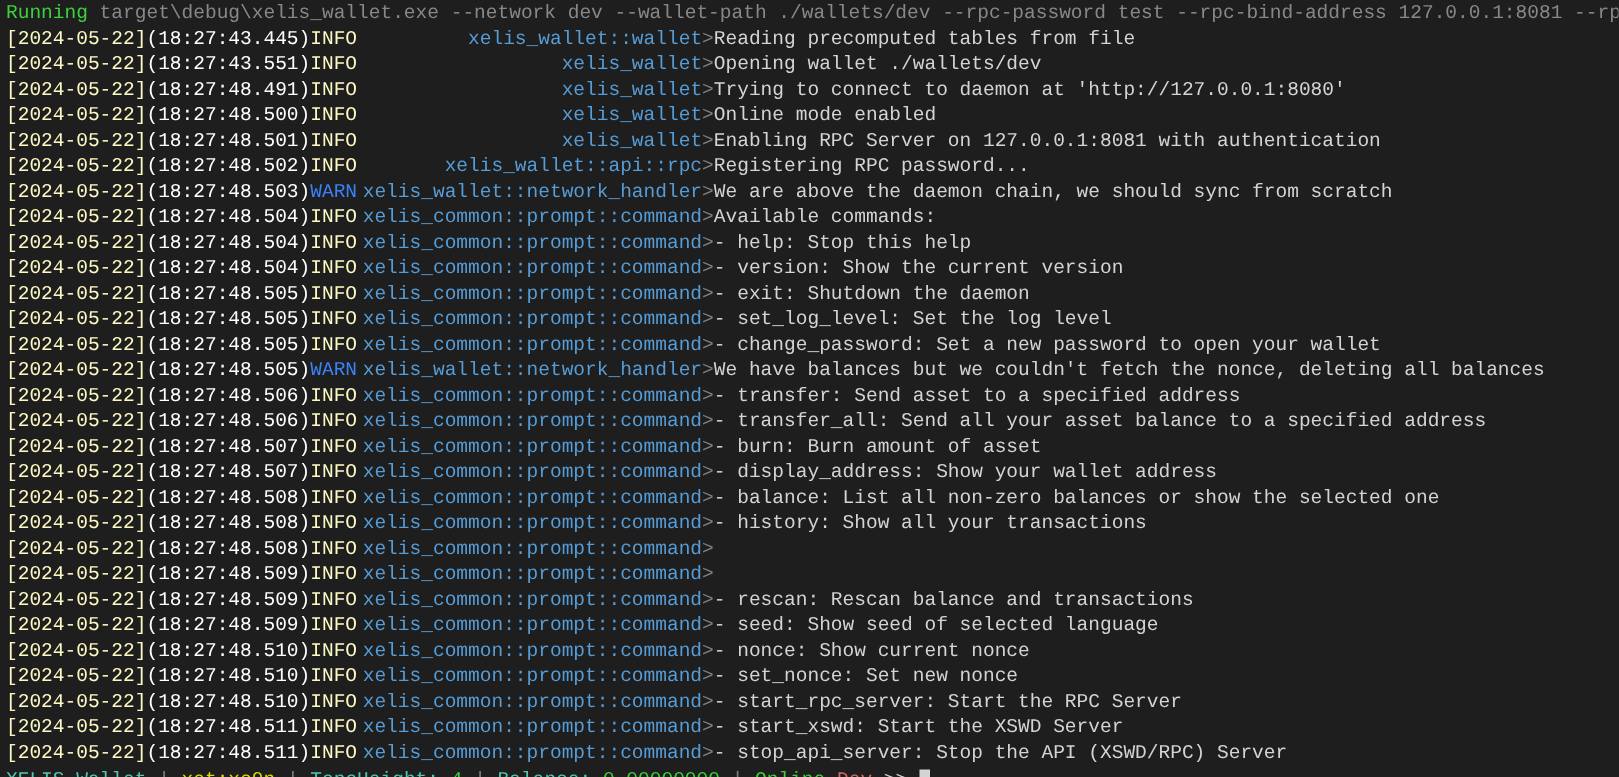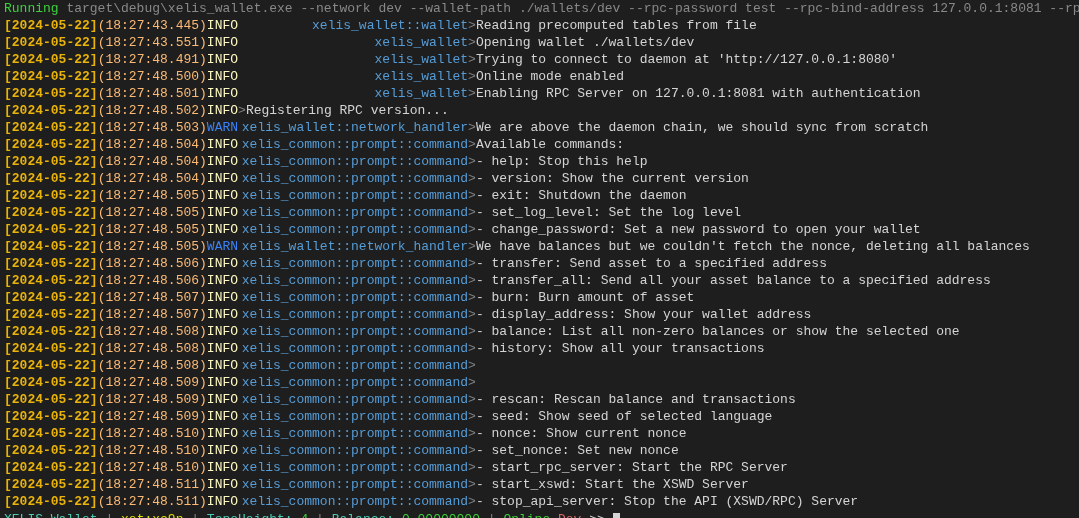--- a/index.html
+++ b/index.html
@@ -26,25 +26,24 @@
       display: flex;
     }
     .top-line {
       white-space: nowrap;
       color: #888;
     }
     .running {
       color: #3cd23c;
     }
     .date {
-      color: #eab308;
-      font-weight: bold;
+      color: #fef9c3;
     }
     .time {
-      color: #fdba74;
+      color: #ffffff;
       font-family: Liberation Mono, monospace;
     }
     .level-info {
       color: #fef9c3;
     }
     .level-warn {
       color: #3b82f6;
     }
     .module {
       color: #569cd6;
@@ -140,22 +139,23 @@
         <span class="time">(18:27:48.501)</span> 
         <span class="level-info">INFO</span> 
         <span class="module-col"><span class="module">xelis_wallet</span></span> 
         <span class="arrow">&gt;</span> 
         <span class="msg">Enabling RPC Server on 127.0.0.1:8081 with authentication</span>
       </div>
       <div class="log-line">
         <span class="date">[2024-05-22]</span> 
         <span class="time">(18:27:48.502)</span> 
         <span class="level-info">INFO</span> 
-        <span class="arrow">&gt;</span> 
-        <span class="msg">Registering RPC version...</span>
+        <span class="module-col"><span class="module">xelis_wallet::api::rpc</span></span> 
+        <span class="arrow">&gt;</span> 
+        <span class="msg">Registering RPC password...</span>
       </div>
       <div class="log-line">
         <span class="date">[2024-05-22]</span> 
         <span class="time">(18:27:48.503)</span> 
         <span class="level-warn">WARN</span> 
         <span class="module-col"><span class="module">xelis_wallet::network_handler</span></span> 
         <span class="arrow">&gt;</span> 
         <span class="msg">We are above the daemon chain, we should sync from scratch</span>
       </div>
       <div class="log-line">

